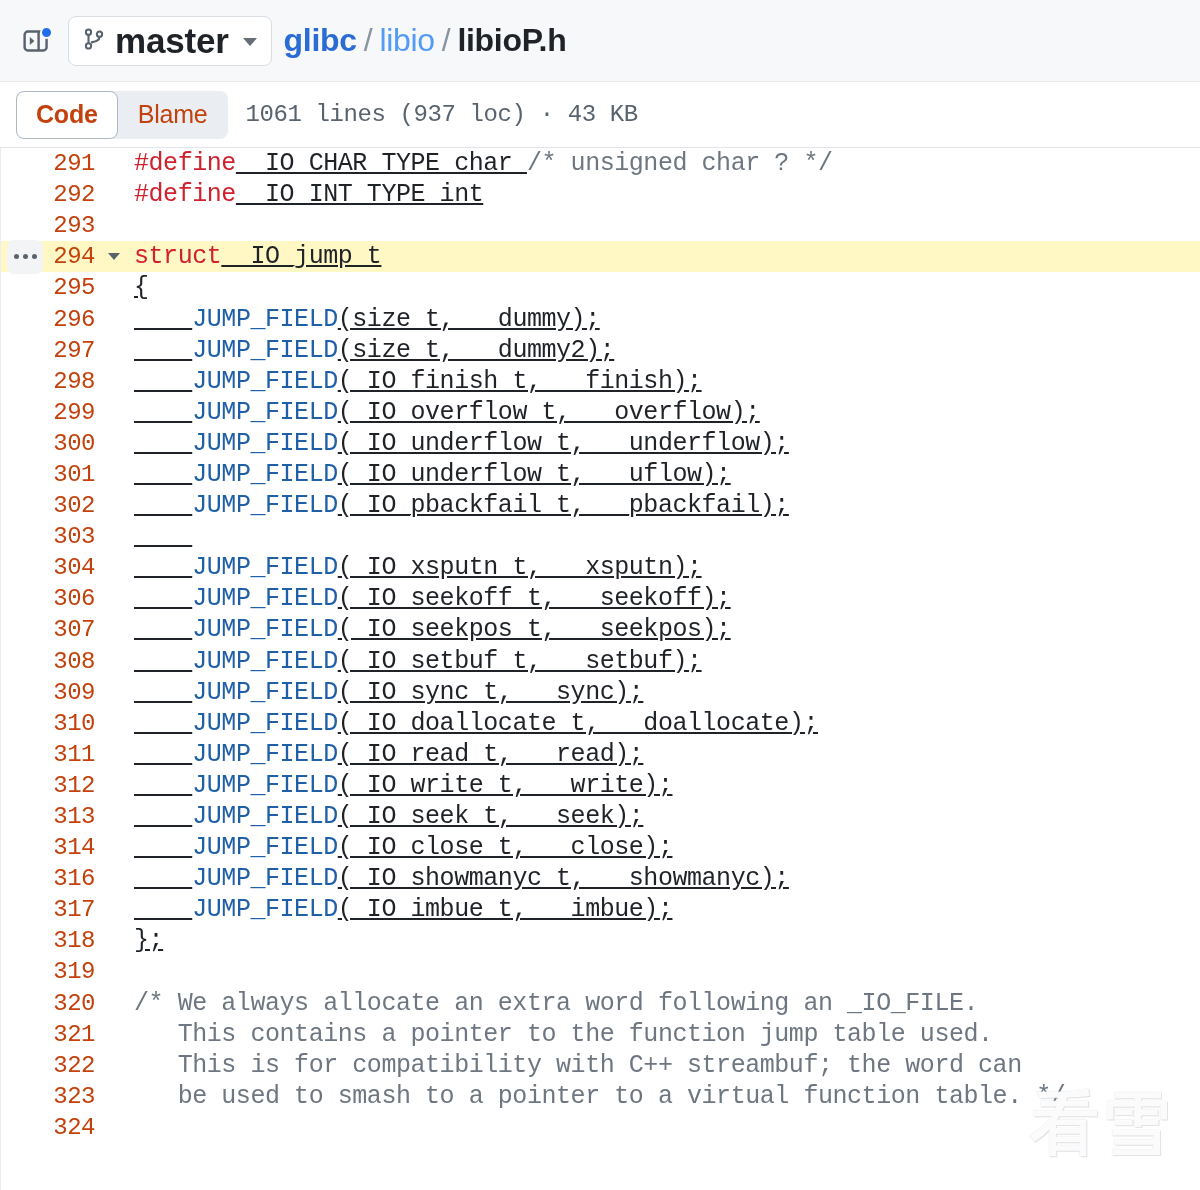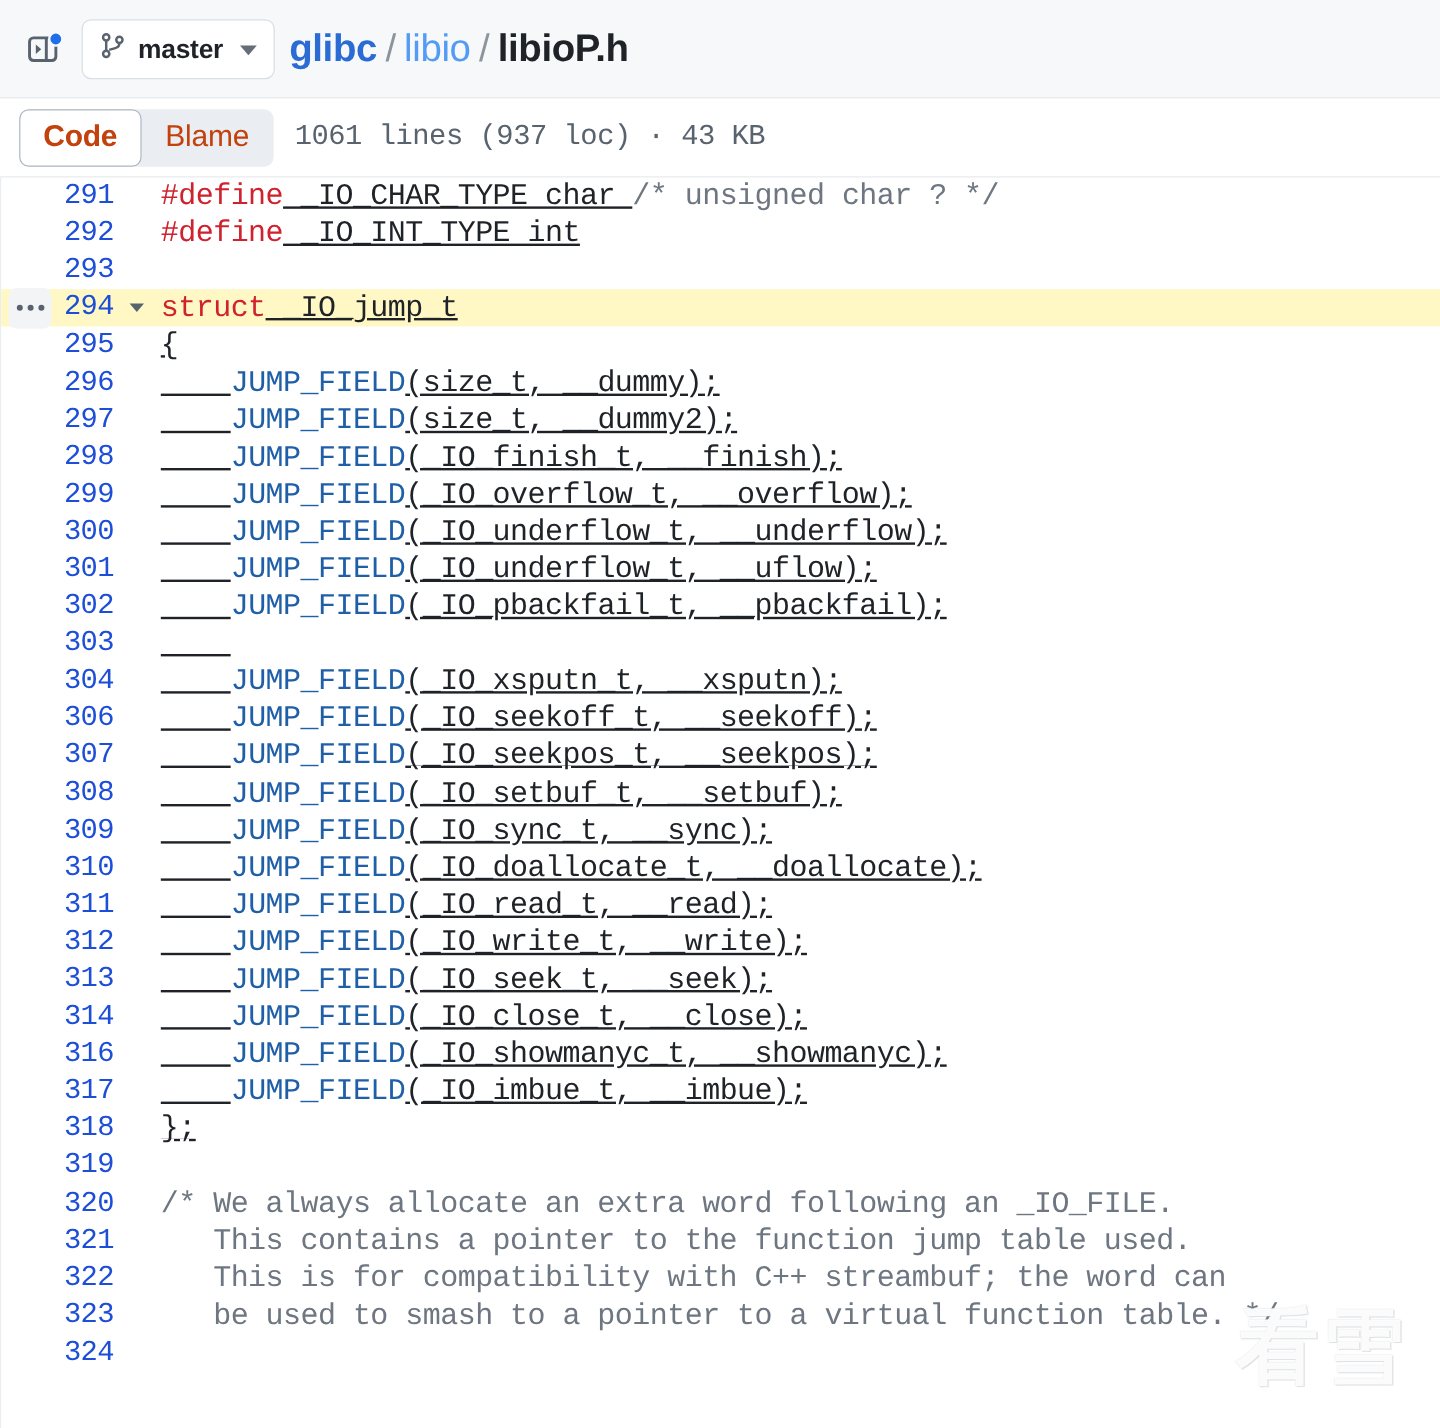--- a/index.html
+++ b/index.html
@@ -51,21 +51,21 @@
     align-items: center;
     gap: 10px;
     height: 50px;
     padding: 0 14px 0 14px;
     background: #ffffff;
     border: 1px solid #d8dee4;
     border-radius: 8px;
     flex: none;
   }
   .branch-name {
-    font-size: 22px;
+    font-size: 35px;
     font-weight: 700;
     color: #1f2328;
     letter-spacing: -0.2px;
   }
   .caret-down {
     width: 0; height: 0;
     border-left: 7px solid transparent;
     border-right: 7px solid transparent;
     border-top: 8px solid #656d76;
     margin-left: 4px;
@@ -164,21 +164,21 @@
     background: #fff8c5;
   }
   .code-line.highlight .ln { background: #fff8c5; }
 
   .ln {
     width: 96px;
     min-width: 96px;
     text-align: right;
     font-family: "Liberation Mono", monospace;
     font-size: 24px;
-    color: #1d4ed8;
+    color: #c2410c;
     letter-spacing: -0.5px;
     padding-right: 2px;
     user-select: none;
   }
 
   .fold {
     width: 33px;
     min-width: 33px;
     display: flex;
     align-items: center;

